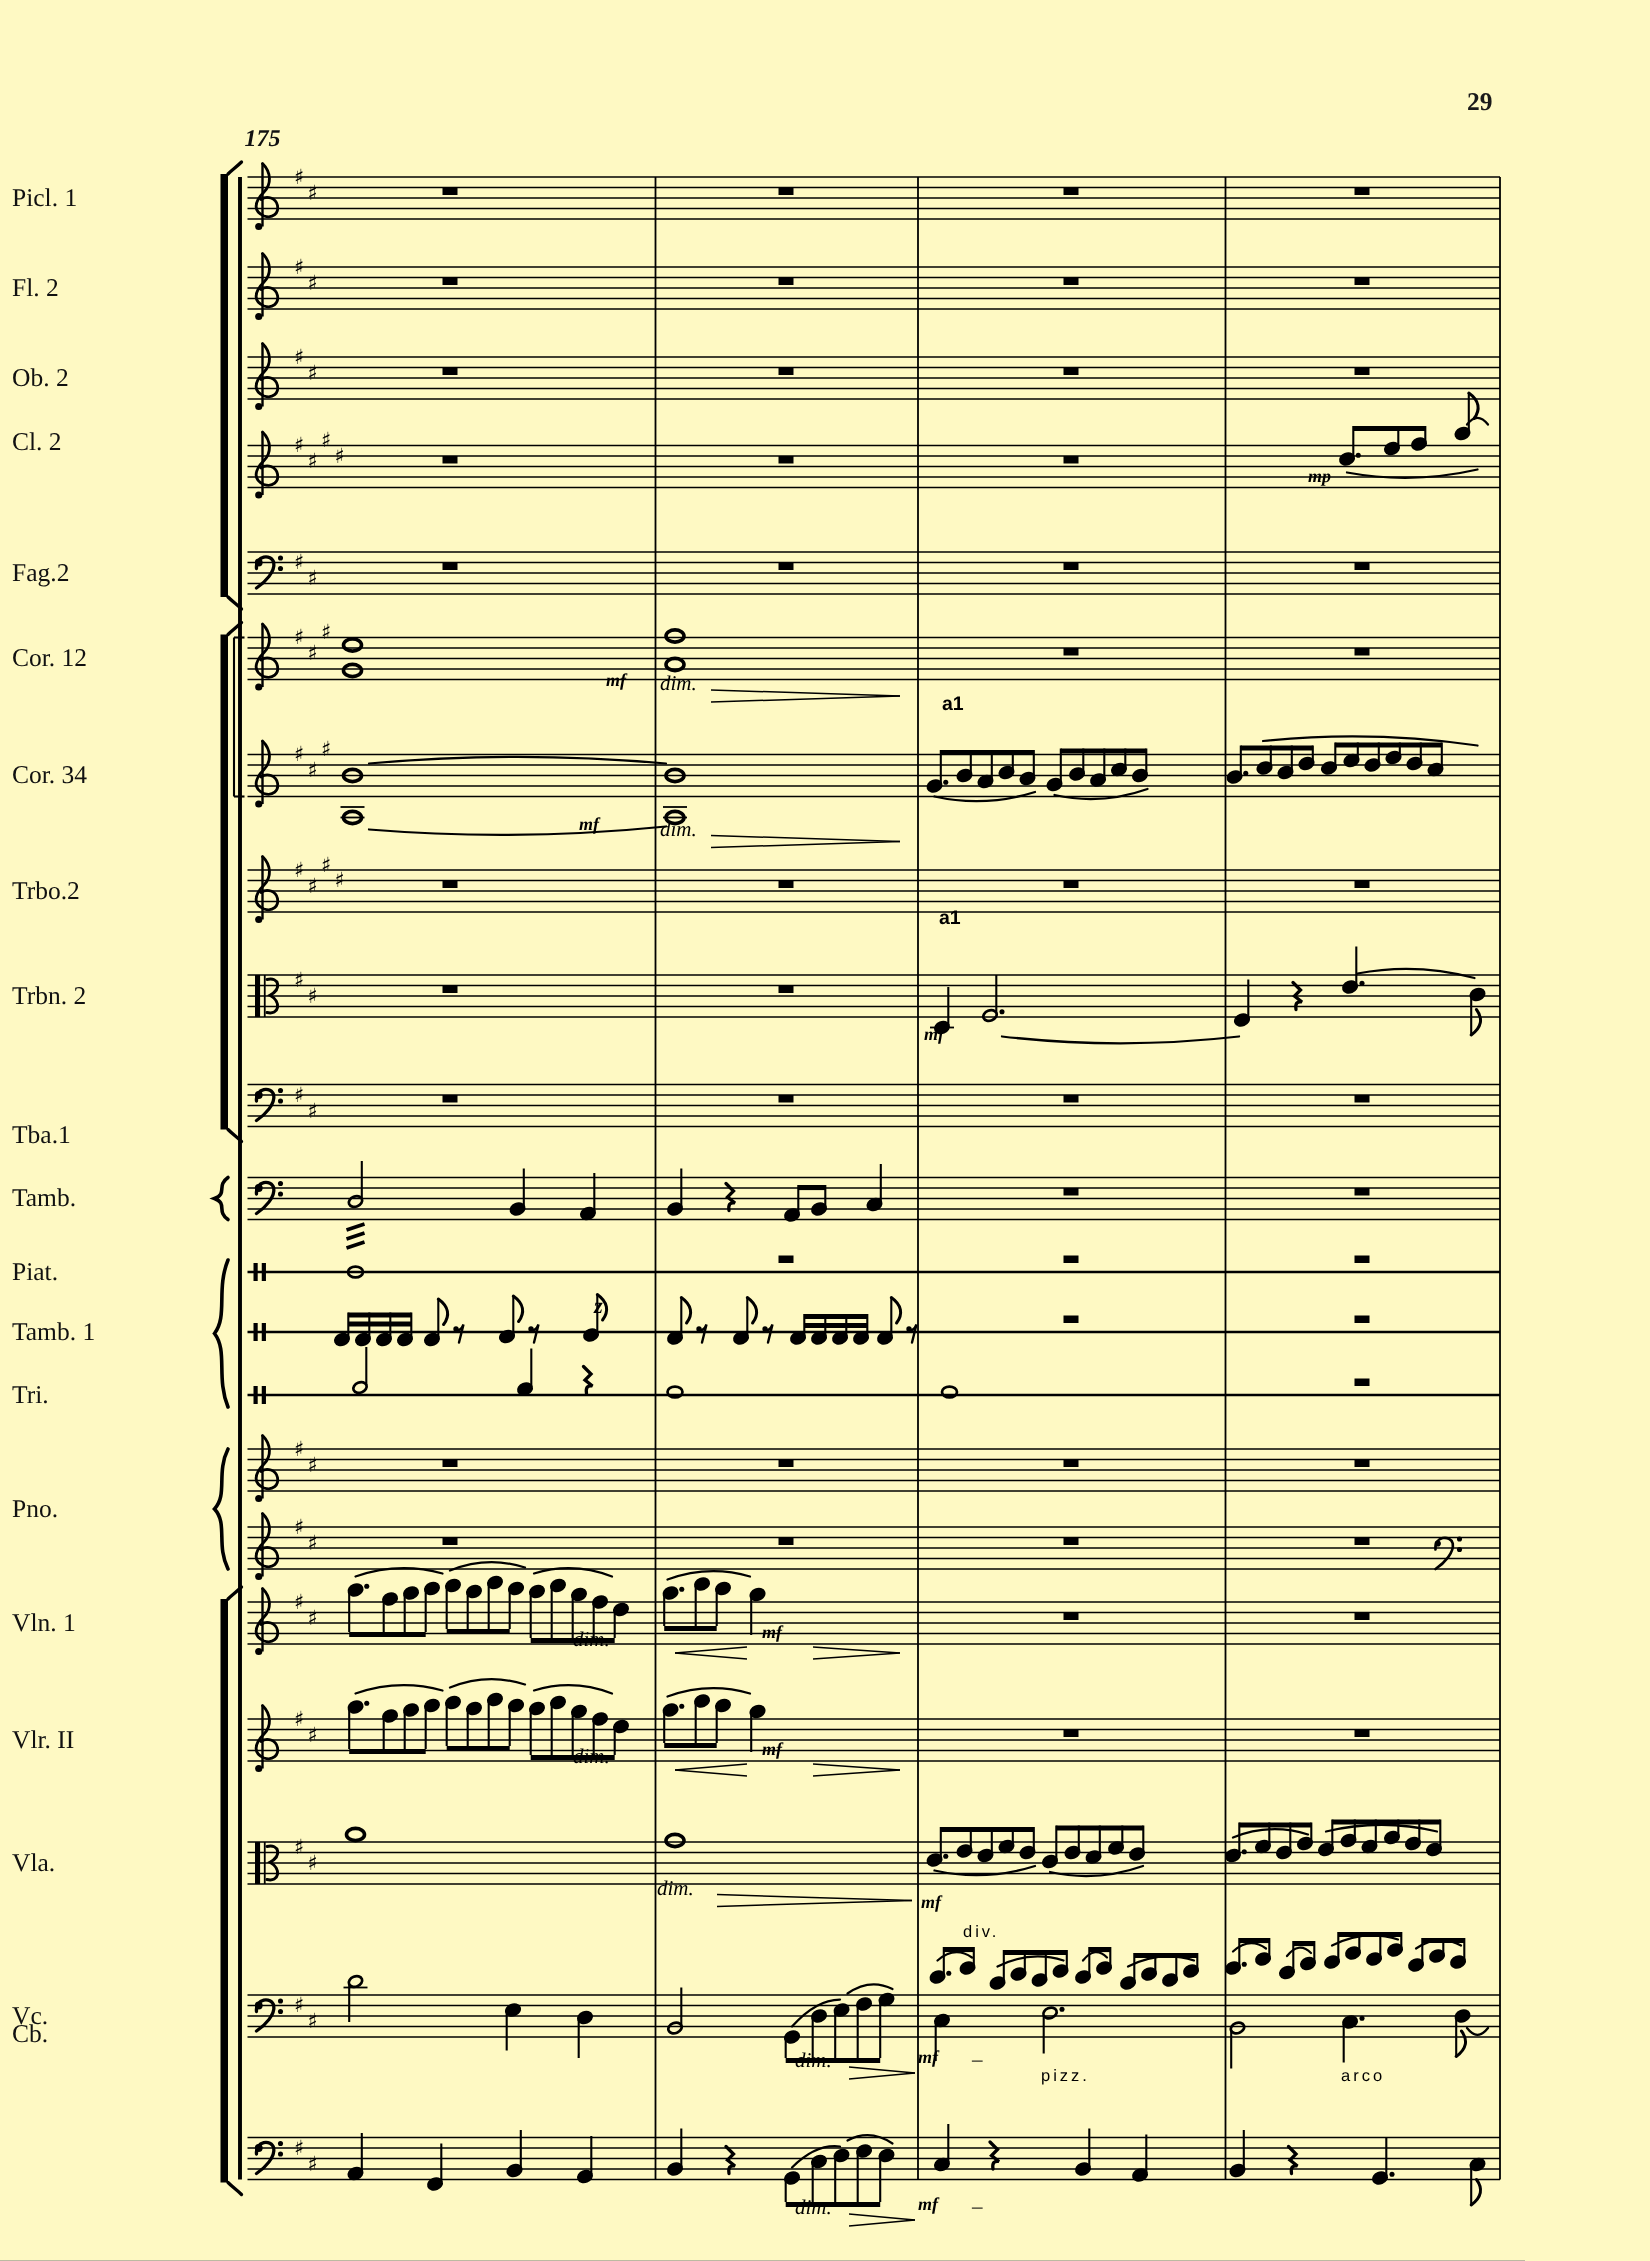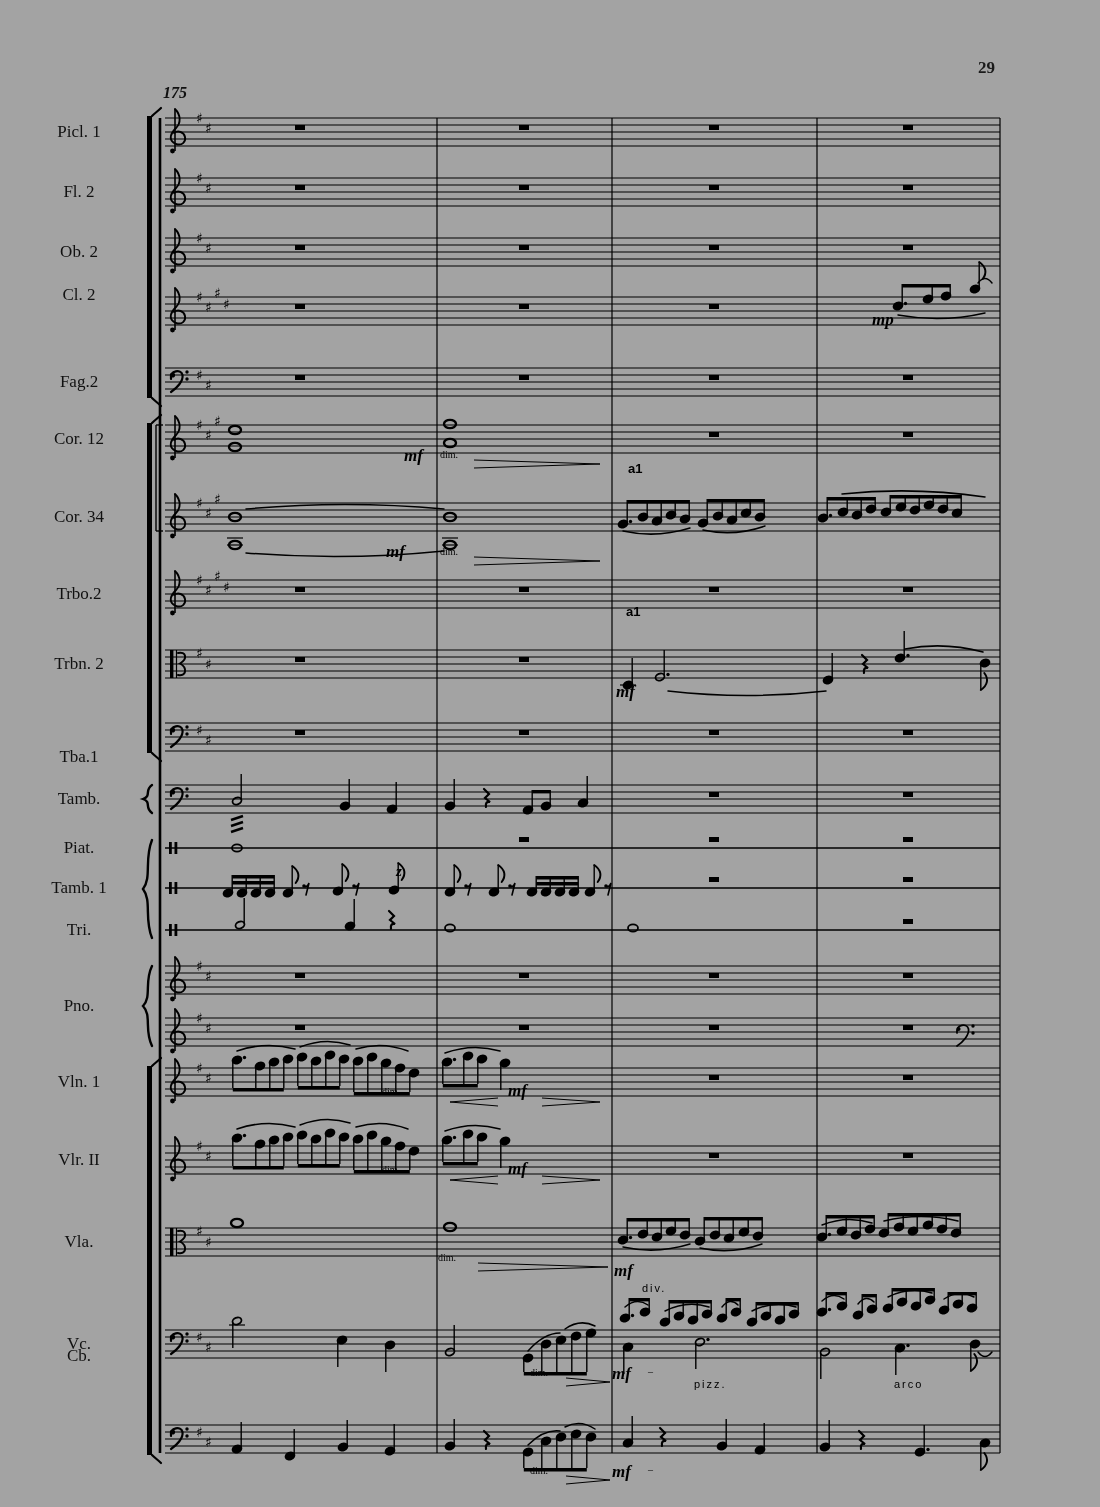--- a/index.html
+++ b/index.html
@@ -1,24 +1,24 @@
 <!DOCTYPE html>
 <html><head>
 <meta charset="utf-8">
 <style>
   html,body{margin:0;padding:0;background:#888;}
-  .page{position:relative;width:1100px;height:1507px;background:#a3a3a3;overflow:hidden;
+  .page{position:relative;width:1100px;height:1507px;background:#fef9c3;overflow:hidden;
         font-family:"Liberation Serif", serif;}
   .page-number{position:absolute;top:58px;left:978px;font-size:17px;font-weight:bold;color:#1a1a1a;}
   .measure-number{position:absolute;top:84px;left:163px;font-size:16px;font-weight:bold;font-style:italic;color:#111;}
   #score-svg{position:absolute;left:0;top:0;width:1100px;height:1507px;}
-  .ilabel{position:absolute;left:8px;width:142px;text-align:center;font-size:17px;color:#111;
+  .ilabel{position:absolute;left:8px;width:142px;text-align:left;font-size:17px;color:#111;
           transform:translateY(-50%);white-space:nowrap;}
-  .dyn{font-style:italic;font-weight:bold;font-size:17px;}
-  .expr{font-size:10px;}
+  .dyn{font-style:italic;font-weight:bold;font-size:12px;}
+  .expr{font-style:italic;font-size:14px;}
   .small{font-size:11px;letter-spacing:2px;font-family:"Liberation Sans",sans-serif;}
   .a1{font-size:13px;font-weight:bold;font-family:"Liberation Sans",sans-serif;}
   .zz{font-size:15px;font-weight:bold;font-style:italic;}
   .otext{position:absolute;color:#000;white-space:nowrap;}
 </style>
 </head>
 <body>
 
 <div class="page">
   <div class="page-number">29</div>

